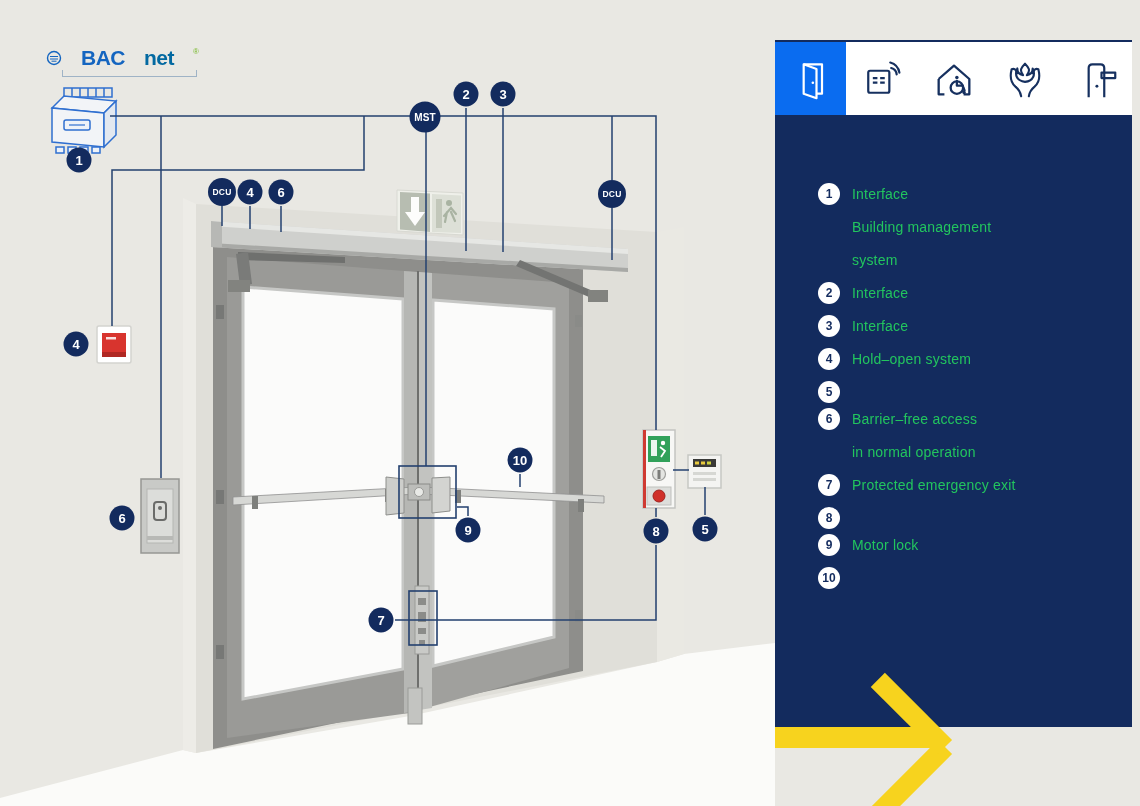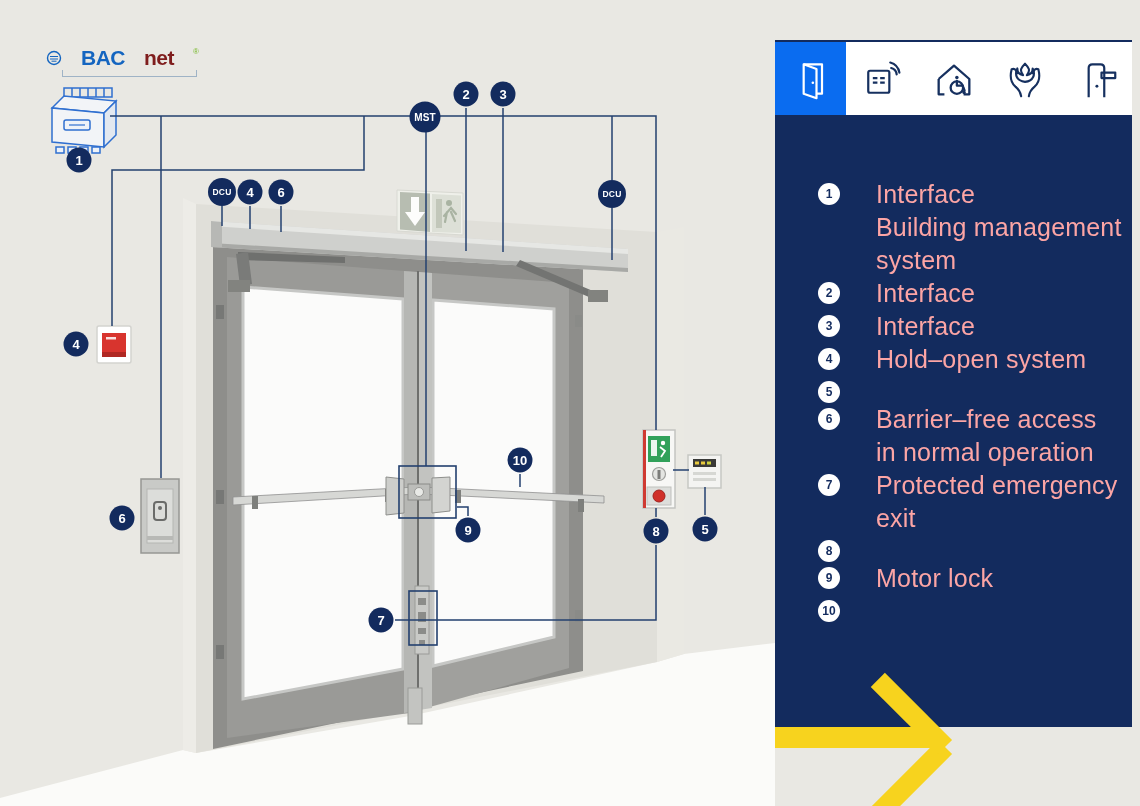--- a/index.html
+++ b/index.html
@@ -13,38 +13,38 @@
          display:flex;align-items:center;justify-content:center;font-weight:bold;
          transform:translate(-50%,-50%);}
   .badge.num{width:25px;height:25px;font-size:13px;}
   .badge.mst{width:31px;height:31px;font-size:10px;letter-spacing:.2px;}
   .badge.dcu{width:28px;height:28px;font-size:8.5px;letter-spacing:.2px;}
 
   
   .bacnet{position:absolute;left:46px;top:46px;z-index:4;}
   .bacnet-row{display:flex;align-items:center;gap:19px;}
   .bacnet-bac{font-size:21px;font-weight:bold;color:#1465c0;letter-spacing:-.5px;}
-  .bacnet-net{font-size:21px;font-weight:bold;color:#7f1d1d;letter-spacing:-.5px;}
+  .bacnet-net{font-size:21px;font-weight:bold;color:#0369a1;letter-spacing:-.5px;}
   .bacnet-tm{font-size:8px;color:#76b82a;align-self:flex-start;margin-top:1px;}
   .bacnet-underline{height:6px;border-left:1px solid #9fb3c6;border-right:1px solid #9fb3c6;
                     border-bottom:1px solid #9fb3c6;margin:0 2px 0 16px;}
 
   
   .tabstrip{position:absolute;left:775px;top:40px;width:357px;height:75px;z-index:3;
             display:flex;background:#ffffff;border-top:2px solid #132b5e;box-sizing:border-box;}
   .tab{flex:1;display:flex;align-items:center;justify-content:center;cursor:pointer;}
   .tab.selected{background:#0a6cf0;}
   .sidepanel{position:absolute;left:775px;top:115px;width:357px;height:612px;z-index:2;
              background:#132b5e;}
   .legend{padding:63px 10px 0 43px;box-sizing:border-box;}
   .legend-item{display:flex;align-items:flex-start;}
   .legend-num{flex:0 0 22px;width:22px;height:22px;margin-top:5px;border-radius:50%;
               background:#ffffff;color:#132b5e;font-size:12px;font-weight:bold;
               display:flex;align-items:center;justify-content:center;}
-  .legend-text{margin-left:36px;color:#fca5a5;font-size:25px;line-height:33px;letter-spacing:.2px;}
+  .legend-text{margin-left:12px;color:#22c55e;font-size:14px;line-height:33px;letter-spacing:.2px;}
 
   
   .arrow-part{position:absolute;background:#f7d31e;z-index:5;}
   .arrow-bar{left:775px;top:727px;width:160px;height:21px;}
   .arrow-up{left:840px;top:737px;width:105px;height:20px;
             transform-origin:100% 50%;transform:rotate(-45deg);}
   .arrow-down{left:850px;top:737px;width:95px;height:20px;
               transform-origin:100% 50%;transform:rotate(45deg);}
 </style>
 </head>

